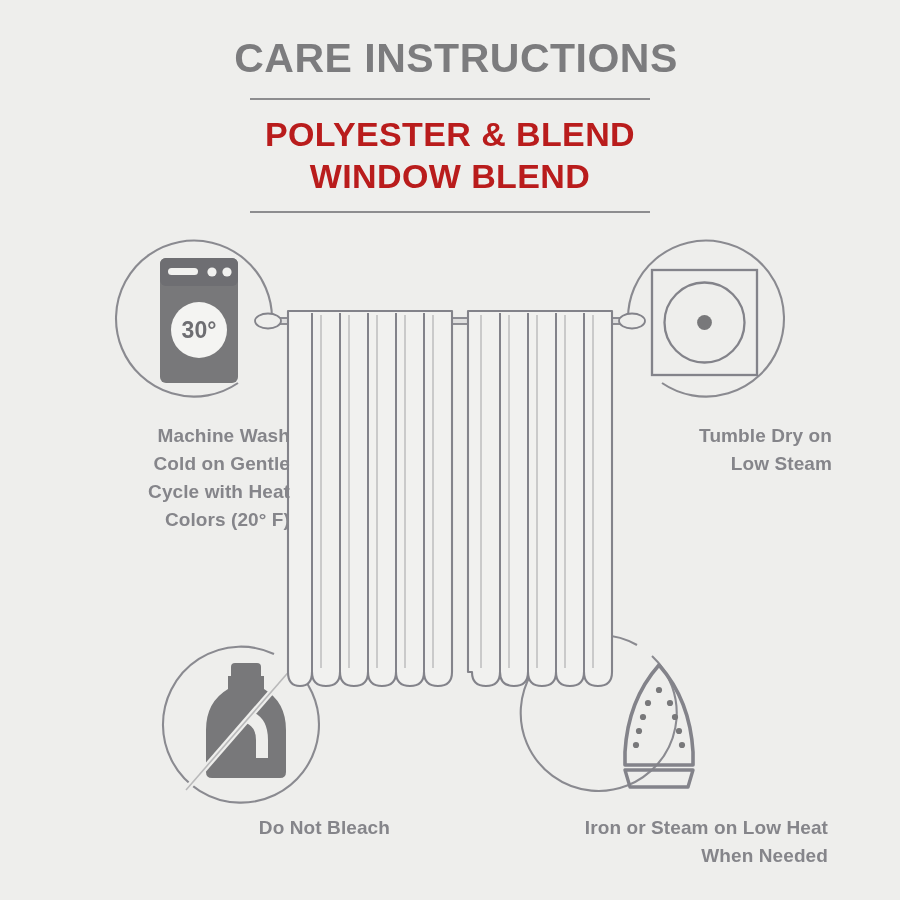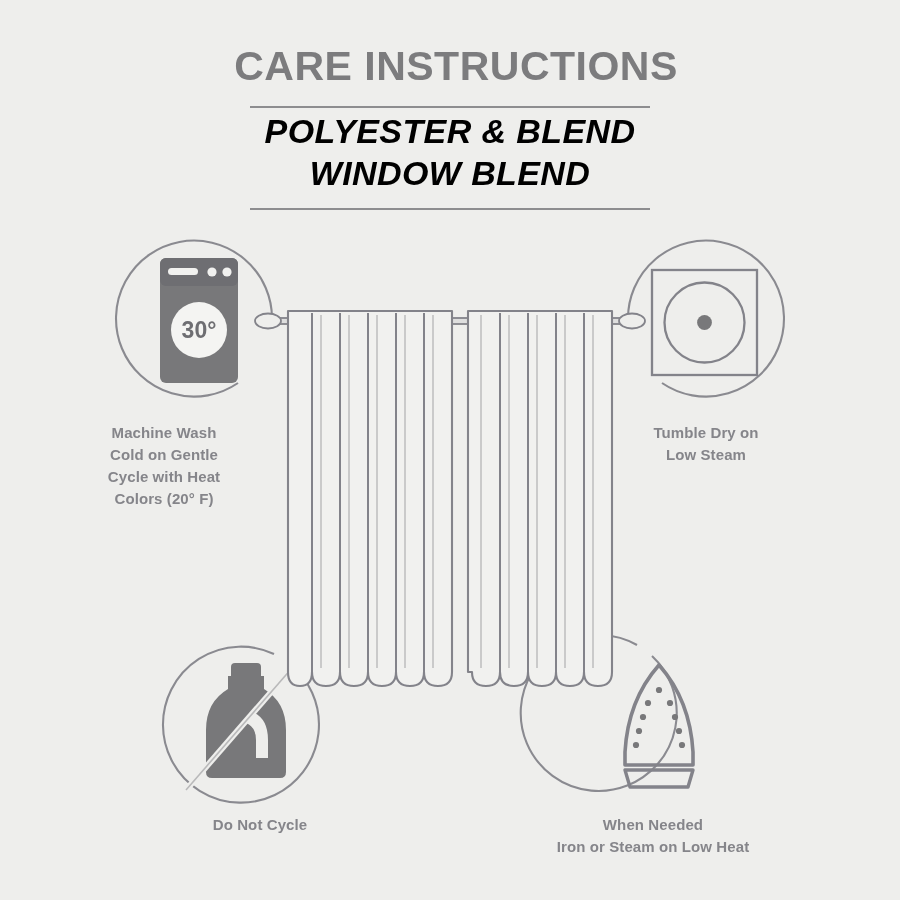--- a/index.html
+++ b/index.html
@@ -24,44 +24,43 @@
 
   
   .header {
     position: absolute;
     left: 0;
     top: 0;
     width: 900px;
     text-align: center;
   }
   .title {
-    margin: 16px;
+    margin: 8px;
     padding-top: 28px;
     font-size: 41px;
     font-weight: bold;
     letter-spacing: 0.5px;
     color: #7c7c7e;
     line-height: 1.1;
     padding-left: 12px;
   }
   .rule {
     width: 400px;
     height: 2px;
     background: #8d8d8f;
     margin: 17px auto 0 auto;
   }
   .subtitle {
     margin: 0;
-    padding-top: 3px;
+    padding-top: 14px;
     font-size: 34px;
     font-weight: bold;
     letter-spacing: 0.4px;
-    color: #000000;
+    color: #b91c1c;
     line-height: 1.23;
-    font-style: italic;
   }
   .rule2 {
     width: 400px;
     height: 2px;
     background: #8d8d8f;
     margin: 13px auto 0 auto;
   }
 
   
   .stage {
@@ -69,25 +68,25 @@
     left: 0;
     top: 0;
     width: 900px;
     height: 680px;
   }
   .stage svg { display: block; }
 
   
   .caption {
     position: absolute;
-    font-size: 15px;
+    font-size: 19px;
     font-weight: bold;
     color: #85858a;
     line-height: 1.47;
-    text-align: center;
+    text-align: right;
     letter-spacing: 0.1px;
   }
   #cap-wash  { left: 38px;  top: 422px; width: 252px; }
   #cap-dry   { left: 580px; top: 422px; width: 252px; }
   #cap-bleach{ left: 130px; top: 814px; width: 260px; }
   #cap-iron  { left: 478px; top: 814px; width: 350px; }
 </style>
 </head>
 <body>
 
@@ -283,21 +282,21 @@
     <div>Cycle with Heat</div>
     <div>Colors (20° F)</div>
   </div>
 
   <div class="caption" id="cap-dry">
     <div>Tumble Dry on</div>
     <div>Low Steam</div>
   </div>
 
   <div class="caption" id="cap-bleach">
-    <div>Do Not Cycle</div>
+    <div>Do Not Bleach</div>
   </div>
 
   <div class="caption" id="cap-iron">
+    <div>Iron or Steam on Low Heat</div>
     <div>When Needed</div>
-    <div>Iron or Steam on Low Heat</div>
   </div>
 
 </div>
 
 </body></html>

